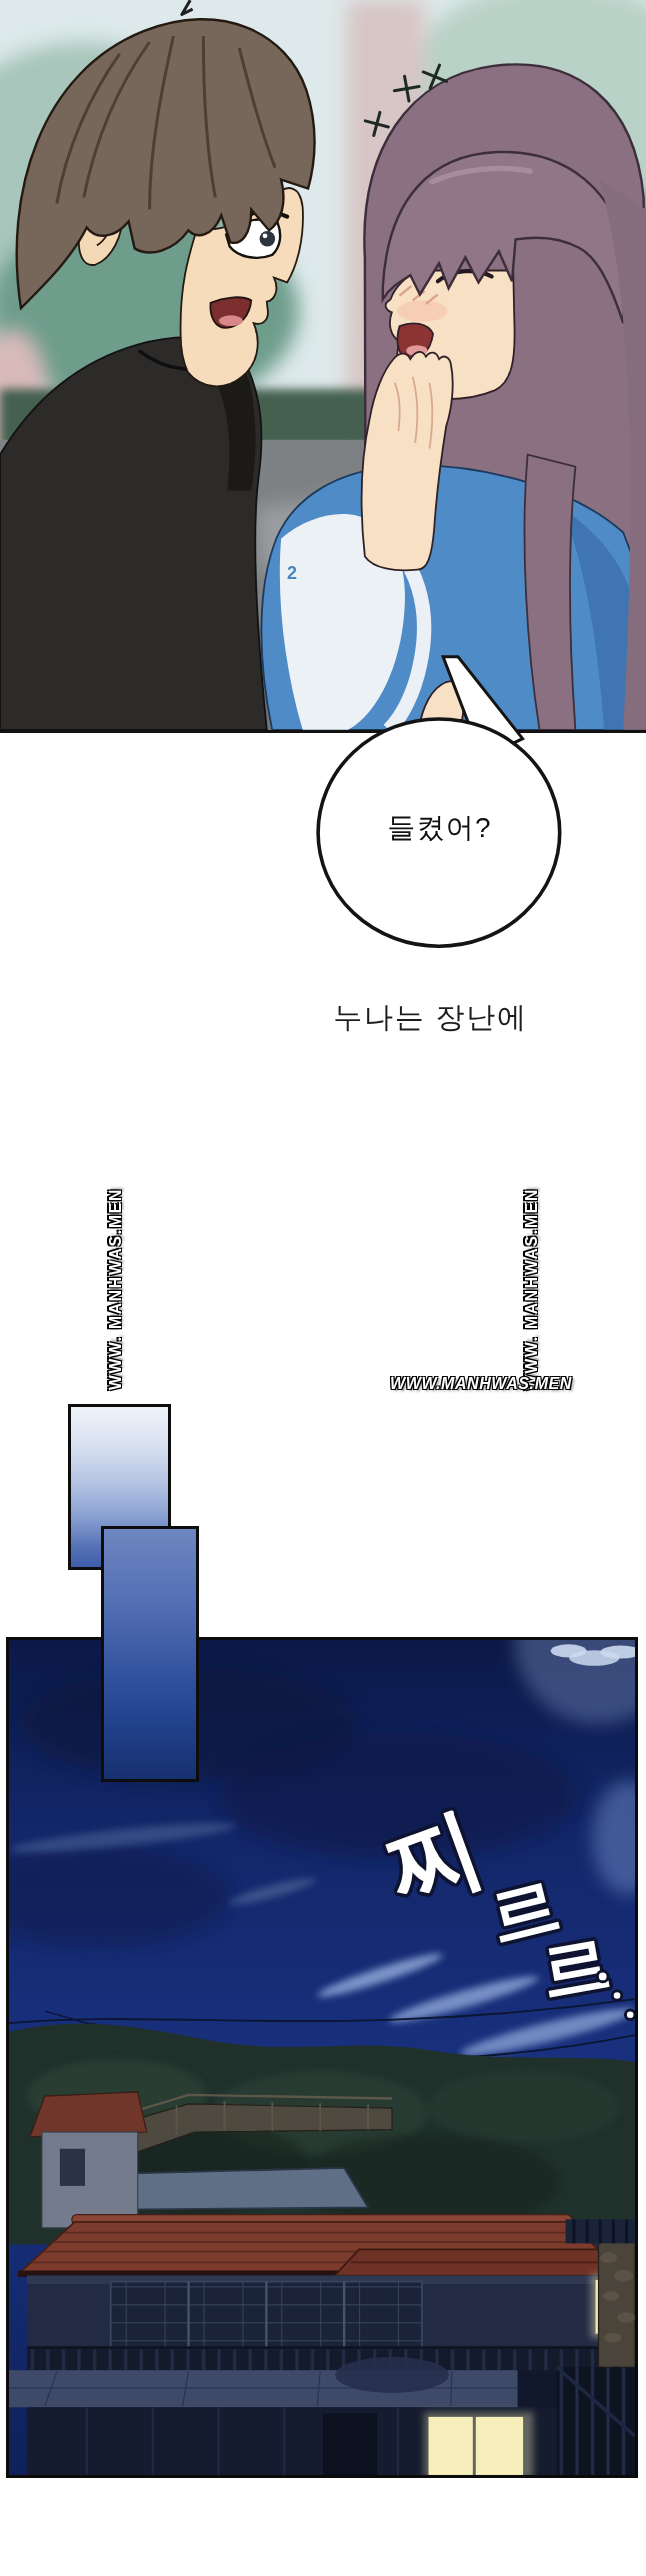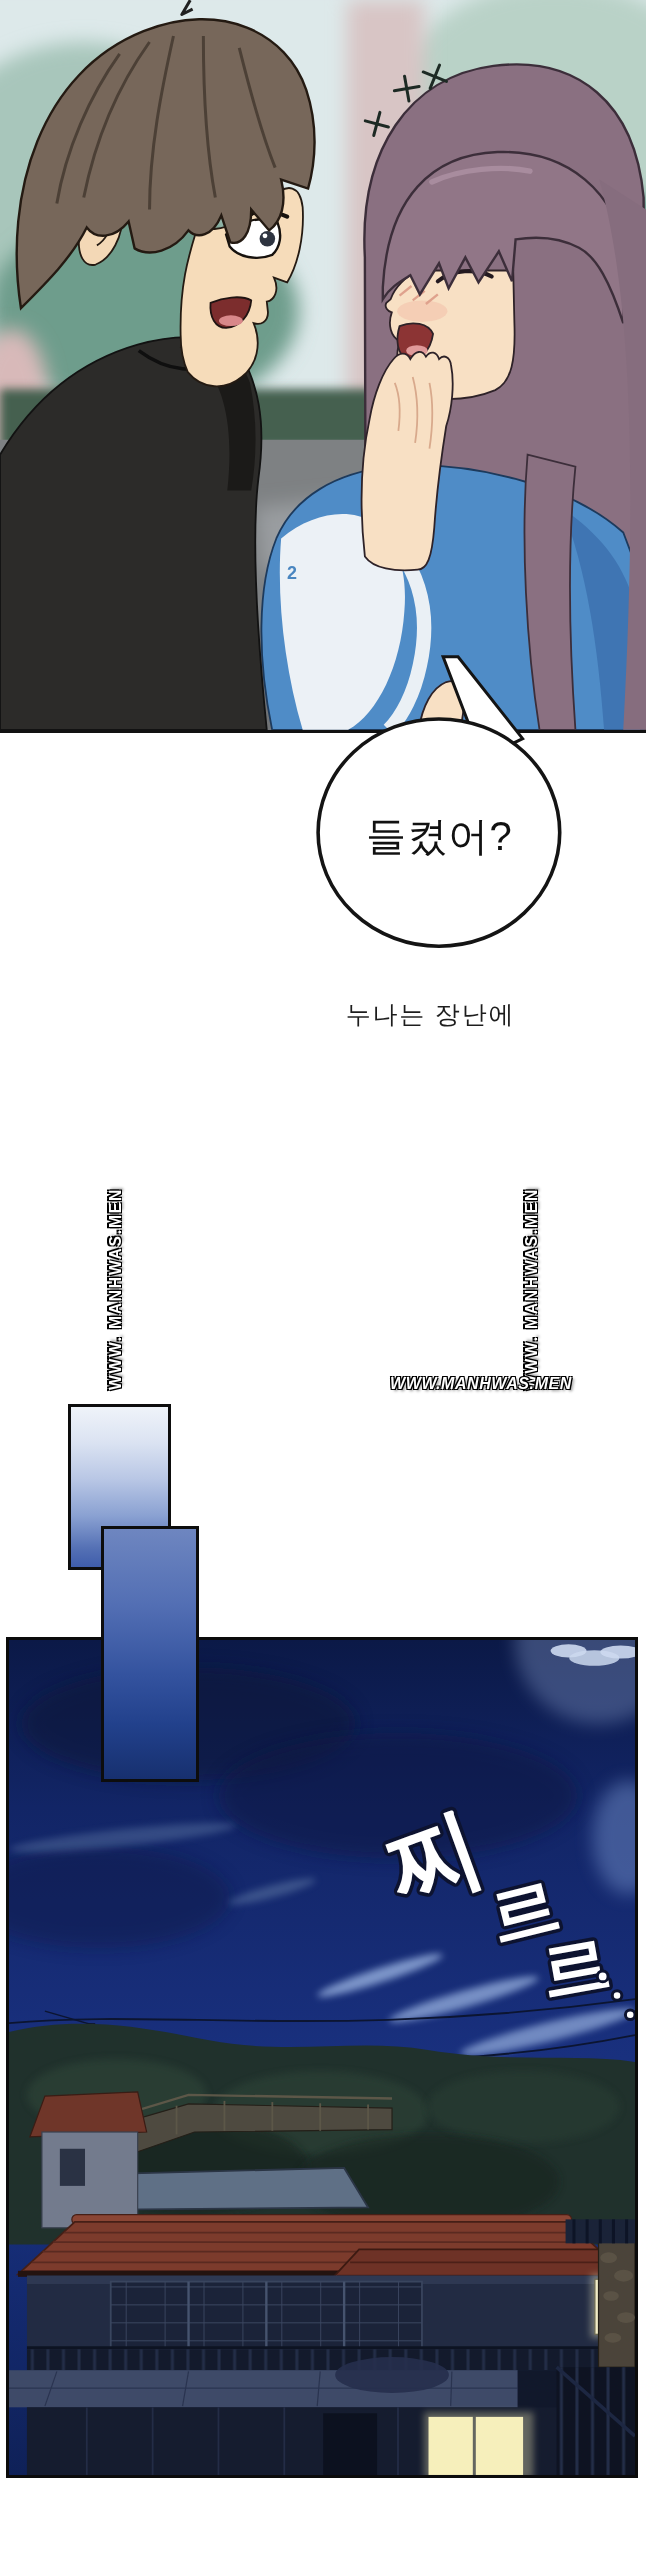--- a/index.html
+++ b/index.html
@@ -9,25 +9,25 @@
   }
   .abs { position:absolute; }
 
   
   #panel-top { left:0; top:0; width:646px; height:733px; background:#dce8ea;
     border-bottom:3px solid #111; box-sizing:border-box; z-index:1; }
 
   
   #bubble-svg { left:287px; top:622px; z-index:5; }
   #bubble-text { left:320px; top:809px; width:239px; text-align:center;
-    font-size:40px; color:#111; letter-spacing:1.2px; z-index:6; font-weight:500; }
+    font-size:28px; color:#111; letter-spacing:1.2px; z-index:6; font-weight:500; }
 
   
   #caption { left:227px; top:995px; width:407px; text-align:center; z-index:4;
-    font-size:25px; color:#1d1d1d; line-height:1.55; letter-spacing:1.8px; }
+    font-size:29px; color:#1d1d1d; line-height:1.55; letter-spacing:1.8px; }
 
   
   .wm { color:#ffffff; font-weight:bold; white-space:nowrap;
     text-shadow:-1.2px -1.2px 0 #000, 1.2px -1.2px 0 #000, -1.2px 1.2px 0 #000, 1.2px 1.2px 0 #000,
                  2.4px 2.4px 3px rgba(0,0,0,.45); }
   .wm-v { width:215px; height:18px; text-align:center; font-size:15.6px;
     letter-spacing:1.8px; transform:rotate(-90deg); z-index:4; }
   #wm-left  { left:7.8px;  top:1280px; }
   #wm-right { left:424px; top:1280px; }
   #wm-horiz { left:390px; top:1375px; font-size:16px; font-style:italic;

